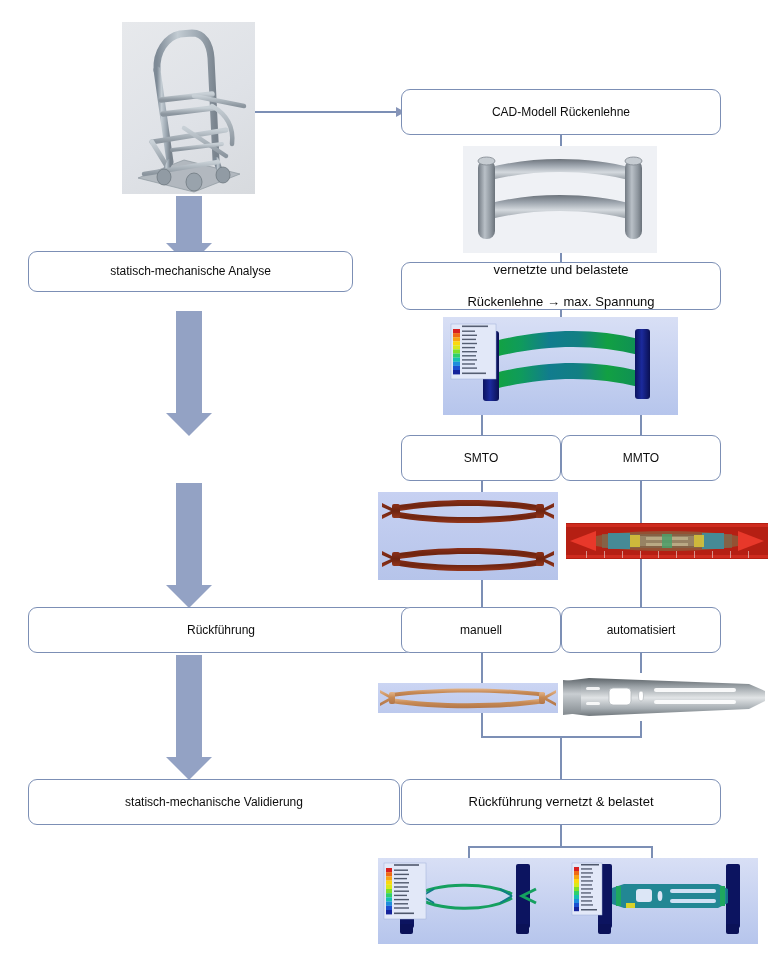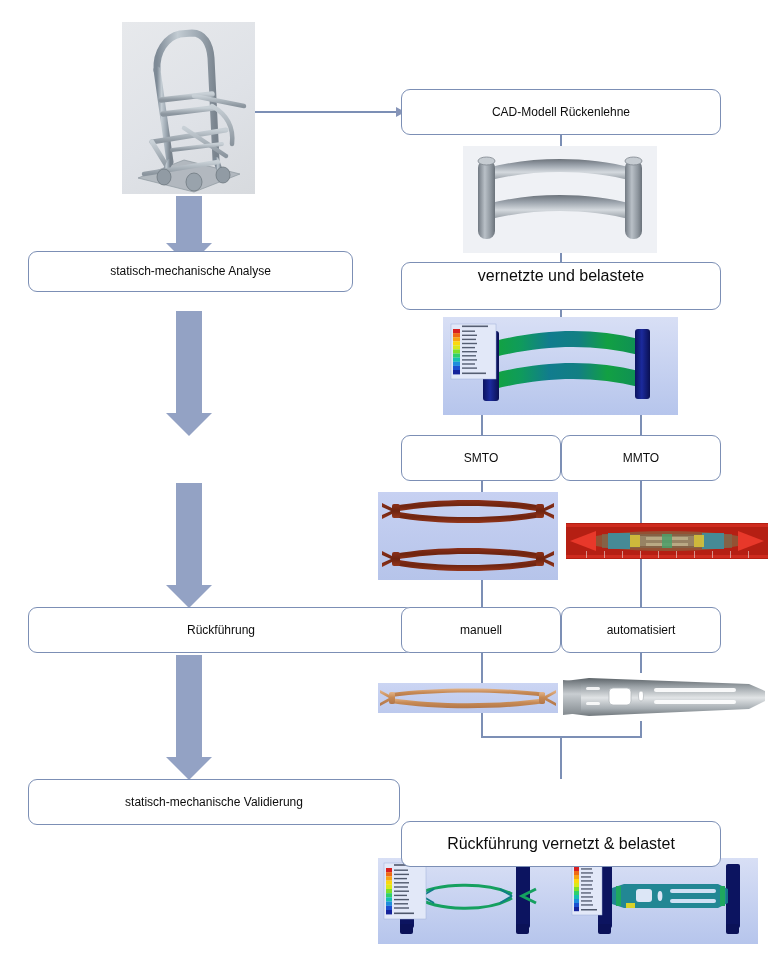--- a/index.html
+++ b/index.html
@@ -26,21 +26,21 @@
     display:flex;
     align-items:center;
     justify-content:center;
     text-align:center;
     line-height:1.22;
     color:#0c0c0c;
     z-index:6;
   }
   .box span{display:block;padding:0 6px;}
   .box.f17{font-size:12px;}
-  .box.f16{font-size:16px;}
+  .box.f16{font-size:13px;}
 
   
   .vline{position:absolute;width:2px;background:#7C8FB5;z-index:2;}
   .hline{position:absolute;height:2px;background:#7C8FB5;z-index:2;}
 
   
   .tri-right{
     position:absolute;width:0;height:0;
     border-top:5px solid transparent;
     border-bottom:5px solid transparent;
@@ -205,20 +205,21 @@
       <rect x="162" y="14" width="17" height="79" rx="8" fill="url(#post)"></rect>
       <ellipse cx="170.5" cy="15" rx="8.5" ry="4" fill="#c6ccd2" stroke="#7d858d" stroke-width="0.8"></ellipse>
     </svg>
   </div>
 
   <div class="vline" style="left:560px;top:253px;height:12px;"></div>
 
   <div class="box f16" style="left:401px;top:262px;width:320px;height:48px;">
     <span>
       <span>vernetzte und belastete</span><br>
+      <span>Rückenlehne → max. Spannung</span>
     </span>
   </div>
 
   <div class="vline" style="left:560px;top:310px;height:8px;"></div>
 
   <div class="pic fea-panel" style="left:443px;top:317px;width:235px;height:98px;">
     <svg width="235" height="98" viewBox="0 0 235 98">
       <defs>
         <linearGradient id="feabg" x1="0" y1="0" x2="0" y2="1">
           <stop offset="0%" stop-color="#d8dff5"></stop>
@@ -429,21 +430,21 @@
       <rect x="27" y="14" width="14" height="3" rx="1.5" fill="#ffffff" opacity="0.85"></rect>
       <rect x="27" y="29" width="14" height="3" rx="1.5" fill="#ffffff" opacity="0.85"></rect>
     </svg>
   </div>
 
   <div class="vline" style="left:481px;top:713px;height:24px;"></div>
   <div class="vline" style="left:640px;top:721px;height:16px;"></div>
   <div class="hline" style="left:481px;top:736px;width:161px;"></div>
   <div class="vline" style="left:560px;top:736px;height:43px;"></div>
 
-  <div class="box f16" style="left:401px;top:779px;width:320px;height:46px;margin-top:42px;">
+  <div class="box f16" style="left:401px;top:779px;width:320px;height:46px;">
     <span>Rückführung  vernetzt &amp; belastet</span>
   </div>
 
   <div class="vline" style="left:560px;top:825px;height:22px;"></div>
   <div class="hline" style="left:468px;top:846px;width:185px;"></div>
   <div class="vline" style="left:468px;top:846px;height:14px;"></div>
   <div class="vline" style="left:651px;top:846px;height:14px;"></div>
 
   <div class="pic fea-panel" style="left:378px;top:858px;width:190px;height:86px;">
     <svg width="190" height="86" viewBox="0 0 190 86">

